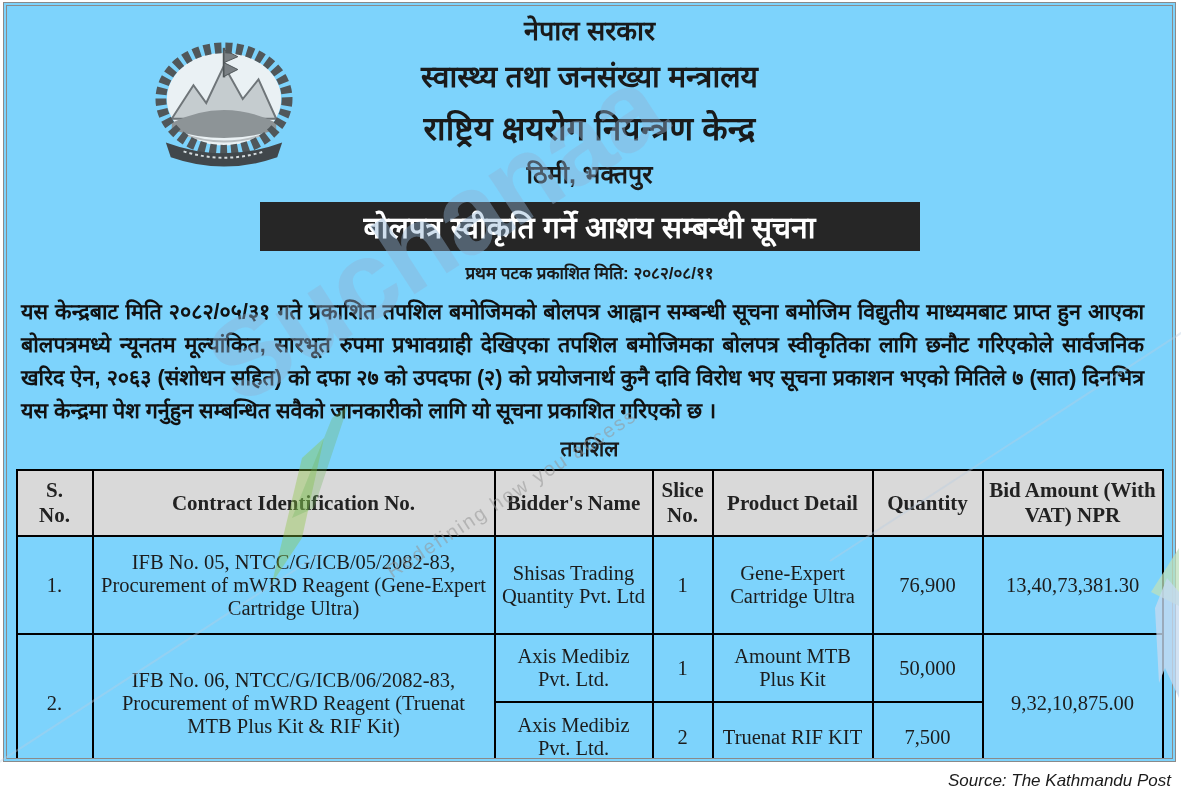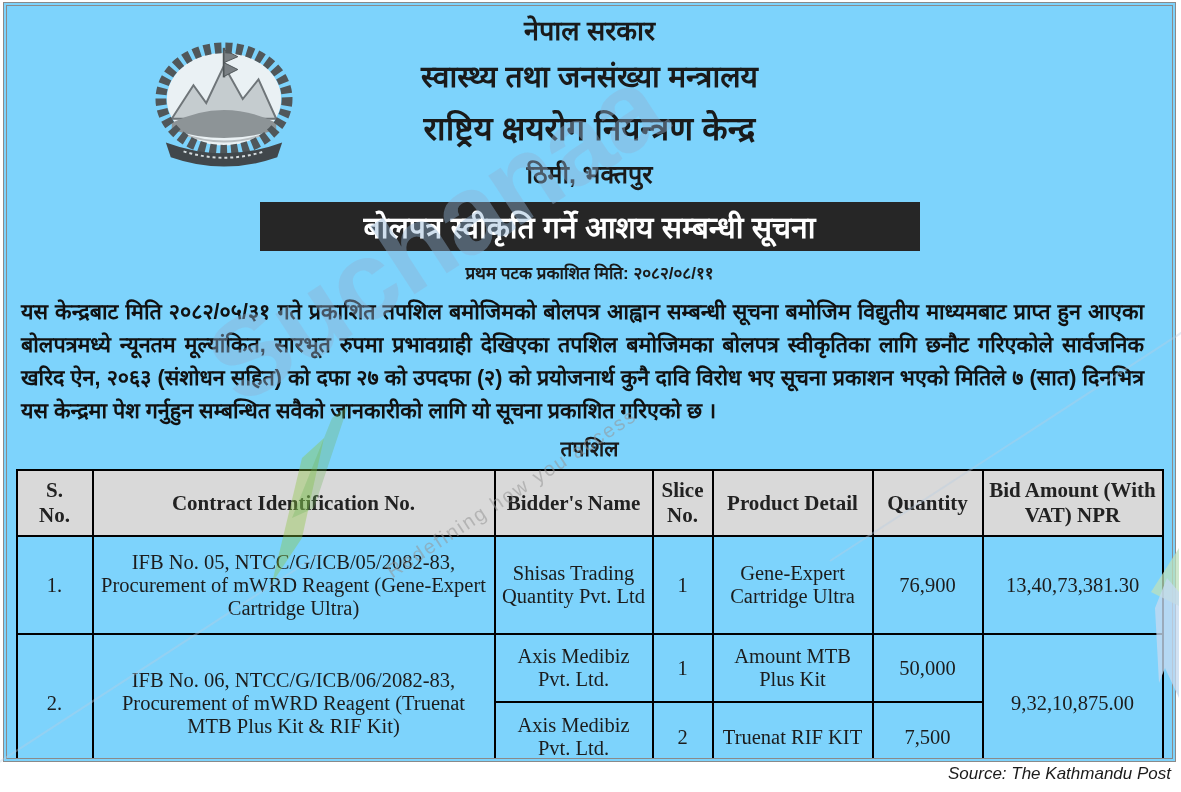--- a/index.html
+++ b/index.html
@@ -39,21 +39,21 @@
     border:2px solid #000; text-align:center; vertical-align:middle; padding:4px 5px;
   }
   table.tender th { background:#d9d9d9; font-size:21px; font-weight:bold; height:56px; color:#222; }
   table.tender td { font-size:20.5px; color:#1c1c1c; }
   tr.r1 td { height:88px; }
   tr.r2a td { height:58px; }
   tr.r2b td { height:60px; }
   .hdr-narrow { display:inline-block; max-width:34px; }
   
   .source-credit {
-    position:absolute; right:10px; bottom:8px; font-style:italic;
+    position:absolute; right:10px; bottom:1px; font-style:italic;
     font-size:17px; color:#1b1b1b; font-family:"Liberation Sans", sans-serif;
   }
   
   .wm-layer { position:absolute; inset:0; pointer-events:none; z-index:5; }
   .wm-text {
     position:absolute; left:255px; top:300px;
     font-size:112px; font-weight:bold; letter-spacing:-2px;
     color:rgba(142,178,212,0.42);
     transform:rotate(-33deg); transform-origin:left bottom;
     font-family:"Liberation Sans", sans-serif; white-space:nowrap;

